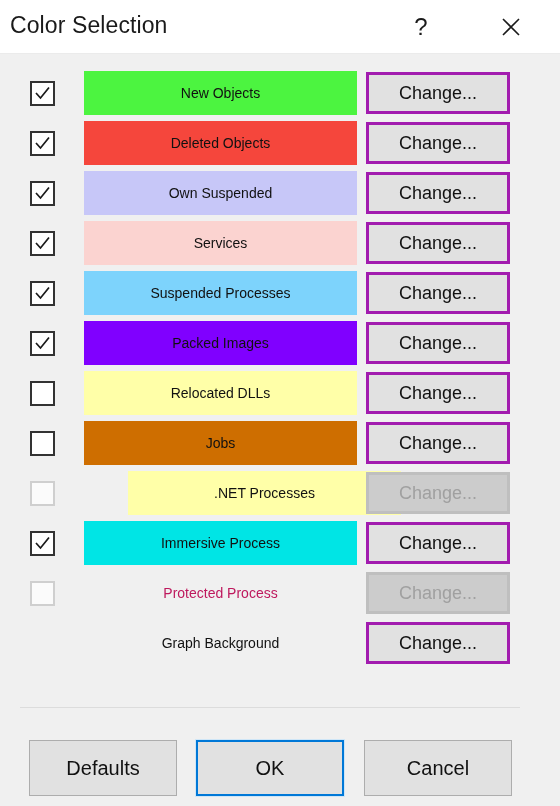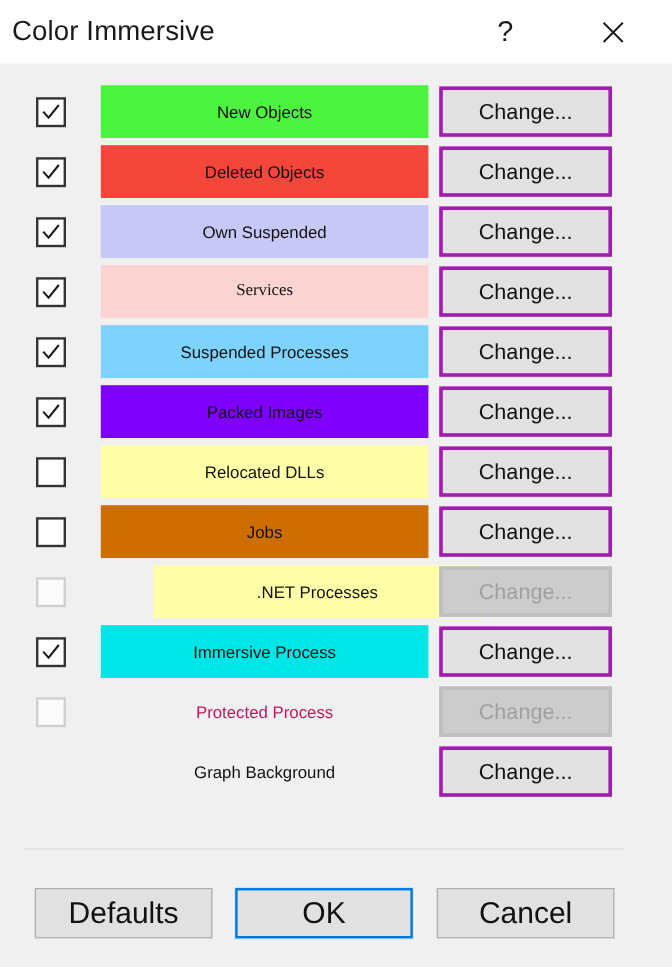--- a/index.html
+++ b/index.html
@@ -146,25 +146,25 @@
   .footer {
     position: absolute;
     left: 0;
     top: 686px;
     width: 560px;
     height: 50px;
   }
   .fbtn {
     position: absolute;
     top: 0;
-    height: 42px;
+    height: 56px;
     box-sizing: border-box;
     background: #e1e1e1;
     border: 1px solid #adadad;
-    font-size: 25px;
+    font-size: 20px;
     color: #111111;
     font-family: "Liberation Sans", sans-serif;
     display: flex;
     align-items: center;
     justify-content: center;
     cursor: default;
     padding: 0;
   }
   .fbtn-defaults { left: 29px; width: 148px; }
   .fbtn-ok {
@@ -172,21 +172,21 @@
     width: 148px;
     border: 2px solid #0078d7;
     box-shadow: 0 0 0 1px #cfe6f7;
   }
   .fbtn-cancel { left: 364px; width: 148px; }
 </style>
 </head>
 <body>
 
 <div class="titlebar">
-  <div class="title-text">Color Immersive</div>
+  <div class="title-text">Color Selection</div>
   <div class="tb-btn tb-help">
     <span>?</span>
   </div>
   <div class="tb-btn tb-close">
     <span>
       <svg width="22" height="22" viewBox="0 0 22 22">
         <path d="M3 3 L19 19 M19 3 L3 19" stroke="#1a1a1a" stroke-width="1.6" fill="none"></path>
       </svg>
     </span>
   </div>
@@ -213,21 +213,21 @@
         <div class="cb"><span><svg width="17" height="17" viewBox="0 0 17 17">
               <path d="M2 8 L6.5 13 L15 2.5" stroke="#1a1a1a" stroke-width="1.7" fill="none"></path>
             </svg></span></div>
         <div class="swatch" style="background: rgb(199, 199, 248);">Own Suspended</div>
         <button class="change-btn">Change...</button>
       </div>
       <div class="row">
         <div class="cb"><span><svg width="17" height="17" viewBox="0 0 17 17">
               <path d="M2 8 L6.5 13 L15 2.5" stroke="#1a1a1a" stroke-width="1.7" fill="none"></path>
             </svg></span></div>
-        <div class="swatch" style="background: rgb(251, 211, 208); font-family: Liberation Serif, serif;">Services</div>
+        <div class="swatch" style="background: rgb(251, 211, 208);">Services</div>
         <button class="change-btn">Change...</button>
       </div>
       <div class="row">
         <div class="cb"><span><svg width="17" height="17" viewBox="0 0 17 17">
               <path d="M2 8 L6.5 13 L15 2.5" stroke="#1a1a1a" stroke-width="1.7" fill="none"></path>
             </svg></span></div>
         <div class="swatch" style="background: #7dd3fc;">Suspended Processes</div>
         <button class="change-btn">Change...</button>
       </div>
       <div class="row">

